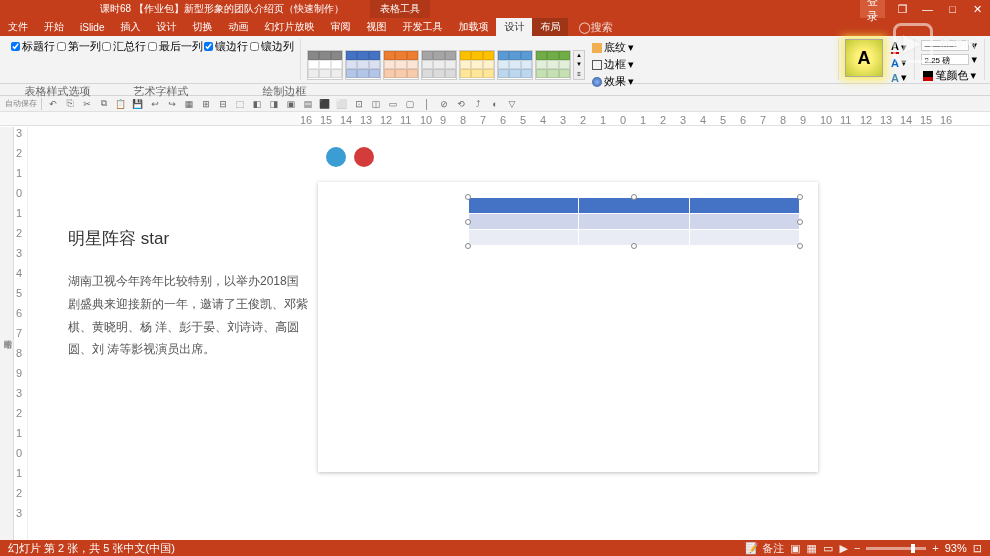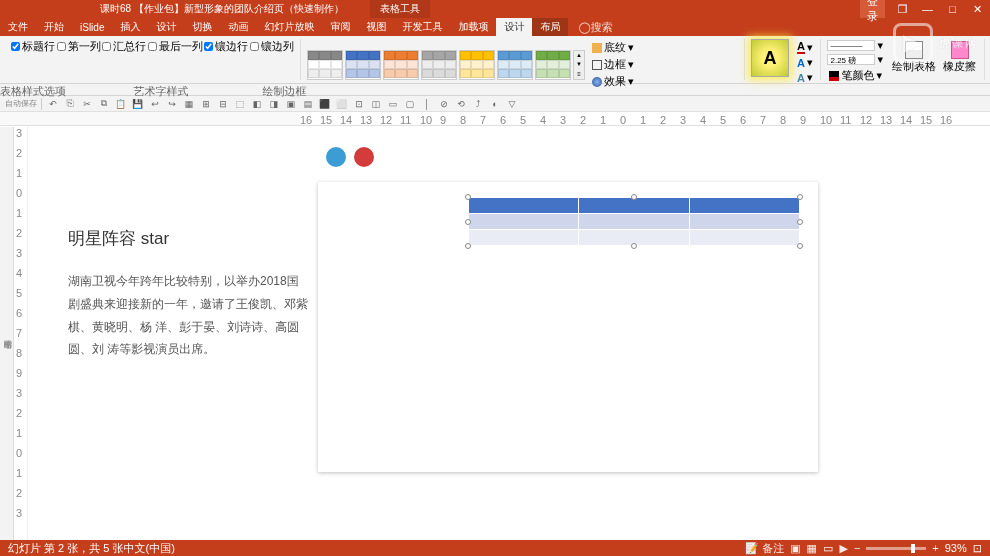--- a/index.html
+++ b/index.html
@@ -294,36 +294,26 @@
       </div>
     </div>
   </div>
   <div class="ribbon-group">
     <div style="display:flex;gap:6px;align-items:flex-start">
       <div class="pen-group">
         <div class="pen-row"><div class="pen-select">————</div>▾</div>
         <div class="pen-row"><div class="pen-select">2.25 磅</div>▾</div>
         <div class="small-btn"><span class="ic" style="background:linear-gradient(#000 60%,#c00 60%)"></span><span>笔颜色</span> ▾</div>
       </div>
-      <div class="draw-btns">
-        <div class="draw-btn">
-            <span class="ic" style="border:1px solid #888;background:linear-gradient(#fff 50%,#eee 50%)"></span>
-            <span>绘制表格</span>
-          </div>
-        <div class="draw-btn">
-            <span class="ic" style="background:#f8c;border:1px solid #c58"></span>
-            <span>橡皮擦</span>
-          </div>
-      </div>
     </div>
   </div>
 </div>
 
 <div class="ribbon-labels">
-  <div style="width:115px;text-align:left">表格样式选项</div>
+  <div style="width:115px;text-align:center">表格样式选项</div>
   <div style="width:92px;text-align:center">艺术字样式</div>
   <div style="width:155px;text-align:center">绘制边框</div>
 </div>
 
 <div class="qat">
   <span style="font-size:8px;color:#888">自动保存</span>
   <div class="qat-sep"></div>
   <div id="qat-container" style="display:flex;gap:3px">
       <div class="qat-btn">↶</div>
       <div class="qat-btn">⎘</div>

